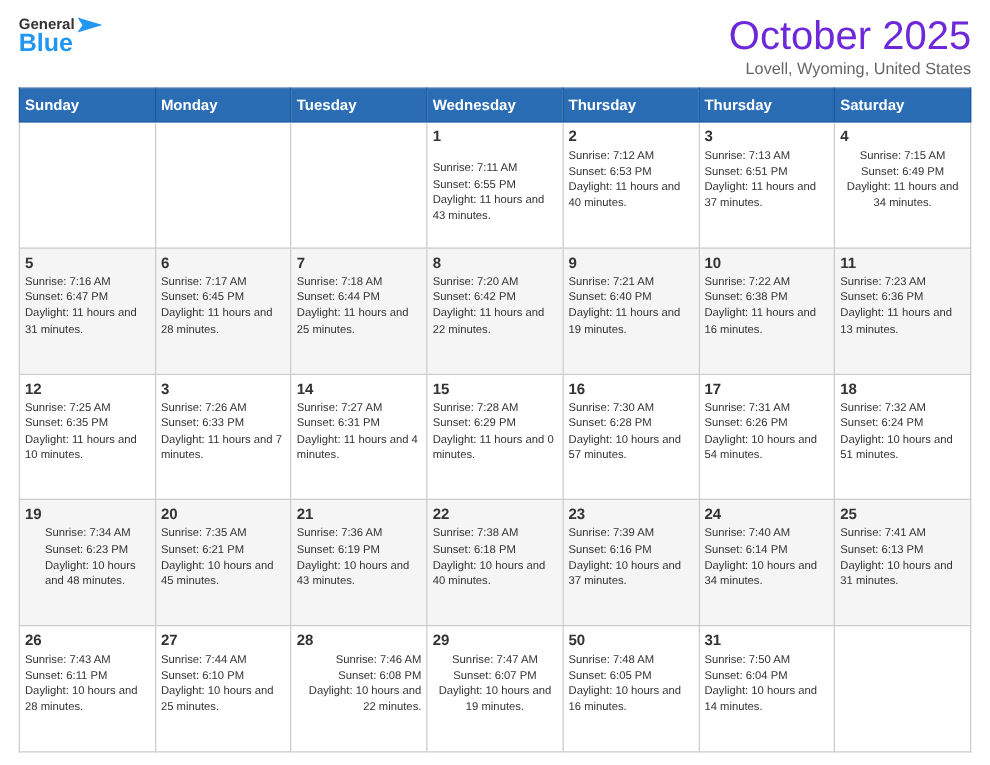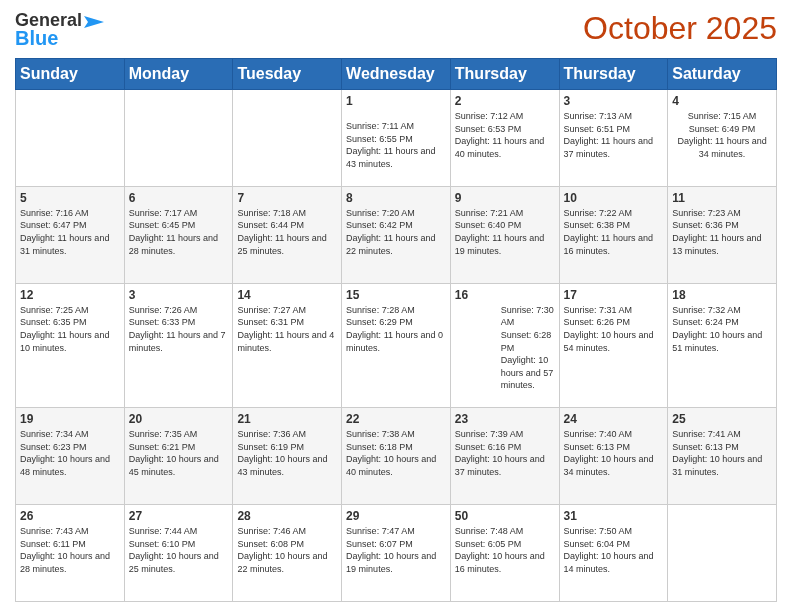--- a/index.html
+++ b/index.html
@@ -30,37 +30,37 @@
     }
     .logo-top {
       display: flex;
       align-items: center;
     }
     .title-section {
       text-align: right;
     }
     .month-title {
       font-size: 32px;
-      color: #c2410c;
+      color: #6d28d9;
       font-weight: 300;
     }
     .location {
       font-size: 13px;
       color: #666;
     }
     table {
       width: 100%;
       border-collapse: collapse;
       table-layout: fixed;
       flex: 1;
     }
     thead th {
       background: #2a6db5;
       color: #fff;
-      font-size: 16px;
+      font-size: 12px;
       font-weight: bold;
       padding: 6px 4px;
       text-align: left;
       border: 1px solid #1e5a9e;
     }
     tbody td {
       border: 1px solid #ccc;
       vertical-align: top;
       padding: 4px 4px;
       font-size: 9.5px;
@@ -90,29 +90,30 @@
       background: #f9f9f9;
     }
   </style>
 </head>
 <body>
 
 <div class="page">
   <div class="header">
     <div class="logo">
       <div class="logo-top">
-        <span style="font-size:18px; font-weight:bold; color:#333;">General</span>
+        <span style="font-size:12px; font-weight:bold; color:#333;">General</span>
         <svg width="20" height="16" viewBox="0 0 20 16" style="margin-left:2px; margin-top:2px;">
           <polygon points="0,2 20,8 0,14 4,8" fill="#2196F3"></polygon>
         </svg>
       </div>
       <span style="font-size:20px; font-weight:bold; color:#2196F3; margin-top:-4px;">Blue</span>
     </div>
     <div class="title-section">
       <div class="month-title">October 2025</div>
+      <div class="location">Lovell, Wyoming, United States</div>
     </div>
   </div>
 
   <table>
     <thead>
       <tr>
       <th>Sunday</th>
           <th>Monday</th>
           <th>Tuesday</th>
           <th>Wednesday</th>
@@ -215,41 +216,41 @@
 Daylight: 11 hours and 4 minutes.</div>
           </td>
           <td>
             <span class="day-num">15</span>
             <div class="day-info" style="white-space: pre-line;">Sunrise: 7:28 AM
 Sunset: 6:29 PM
 Daylight: 11 hours and 0 minutes.</div>
           </td>
           <td>
             <span class="day-num">16</span>
-            <div class="day-info" style="white-space: pre-line; margin-left: 46px;">Sunrise: 7:30 AM
+            <div class="day-info" style="white-space: pre-line;">Sunrise: 7:30 AM
 Sunset: 6:28 PM
 Daylight: 10 hours and 57 minutes.</div>
           </td>
           <td>
             <span class="day-num">17</span>
             <div class="day-info" style="white-space: pre-line;">Sunrise: 7:31 AM
 Sunset: 6:26 PM
 Daylight: 10 hours and 54 minutes.</div>
           </td>
           <td>
             <span class="day-num">18</span>
             <div class="day-info" style="white-space: pre-line;">Sunrise: 7:32 AM
 Sunset: 6:24 PM
 Daylight: 10 hours and 51 minutes.</div>
           </td>
         </tr>
         <tr>
           <td>
             <span class="day-num">19</span>
-            <div class="day-info" style="white-space: pre-line;">Sunrise: 7:34 AM
+            <div class="day-info" style="white-space: pre-line; margin-left: 16px;">Sunrise: 7:34 AM
 Sunset: 6:23 PM
 Daylight: 10 hours and 48 minutes.</div>
           </td>
           <td>
             <span class="day-num">20</span>
             <div class="day-info" style="white-space: pre-line;">Sunrise: 7:35 AM
 Sunset: 6:21 PM
 Daylight: 10 hours and 45 minutes.</div>
           </td>
           <td>
@@ -266,21 +267,21 @@
           </td>
           <td>
             <span class="day-num">23</span>
             <div class="day-info" style="white-space: pre-line;">Sunrise: 7:39 AM
 Sunset: 6:16 PM
 Daylight: 10 hours and 37 minutes.</div>
           </td>
           <td>
             <span class="day-num">24</span>
             <div class="day-info" style="white-space: pre-line;">Sunrise: 7:40 AM
-Sunset: 6:13 PM
+Sunset: 6:14 PM
 Daylight: 10 hours and 34 minutes.</div>
           </td>
           <td>
             <span class="day-num">25</span>
             <div class="day-info" style="white-space: pre-line;">Sunrise: 7:41 AM
 Sunset: 6:13 PM
 Daylight: 10 hours and 31 minutes.</div>
           </td>
         </tr>
         <tr>
@@ -291,27 +292,27 @@
 Daylight: 10 hours and 28 minutes.</div>
           </td>
           <td>
             <span class="day-num">27</span>
             <div class="day-info" style="white-space: pre-line;">Sunrise: 7:44 AM
 Sunset: 6:10 PM
 Daylight: 10 hours and 25 minutes.</div>
           </td>
           <td>
             <span class="day-num">28</span>
-            <div class="day-info" style="white-space: pre-line;">Sunrise: 7:46 AM
+            <div class="day-info" style="white-space: pre-line; text-align: right;">Sunrise: 7:46 AM
 Sunset: 6:08 PM
 Daylight: 10 hours and 22 minutes.</div>
           </td>
           <td>
             <span class="day-num">29</span>
-            <div class="day-info" style="white-space: pre-line;">Sunrise: 7:47 AM
+            <div class="day-info" style="white-space: pre-line; text-align: center;">Sunrise: 7:47 AM
 Sunset: 6:07 PM
 Daylight: 10 hours and 19 minutes.</div>
           </td>
           <td>
             <span class="day-num">50</span>
             <div class="day-info" style="white-space: pre-line;">Sunrise: 7:48 AM
 Sunset: 6:05 PM
 Daylight: 10 hours and 16 minutes.</div>
           </td>
           <td>

